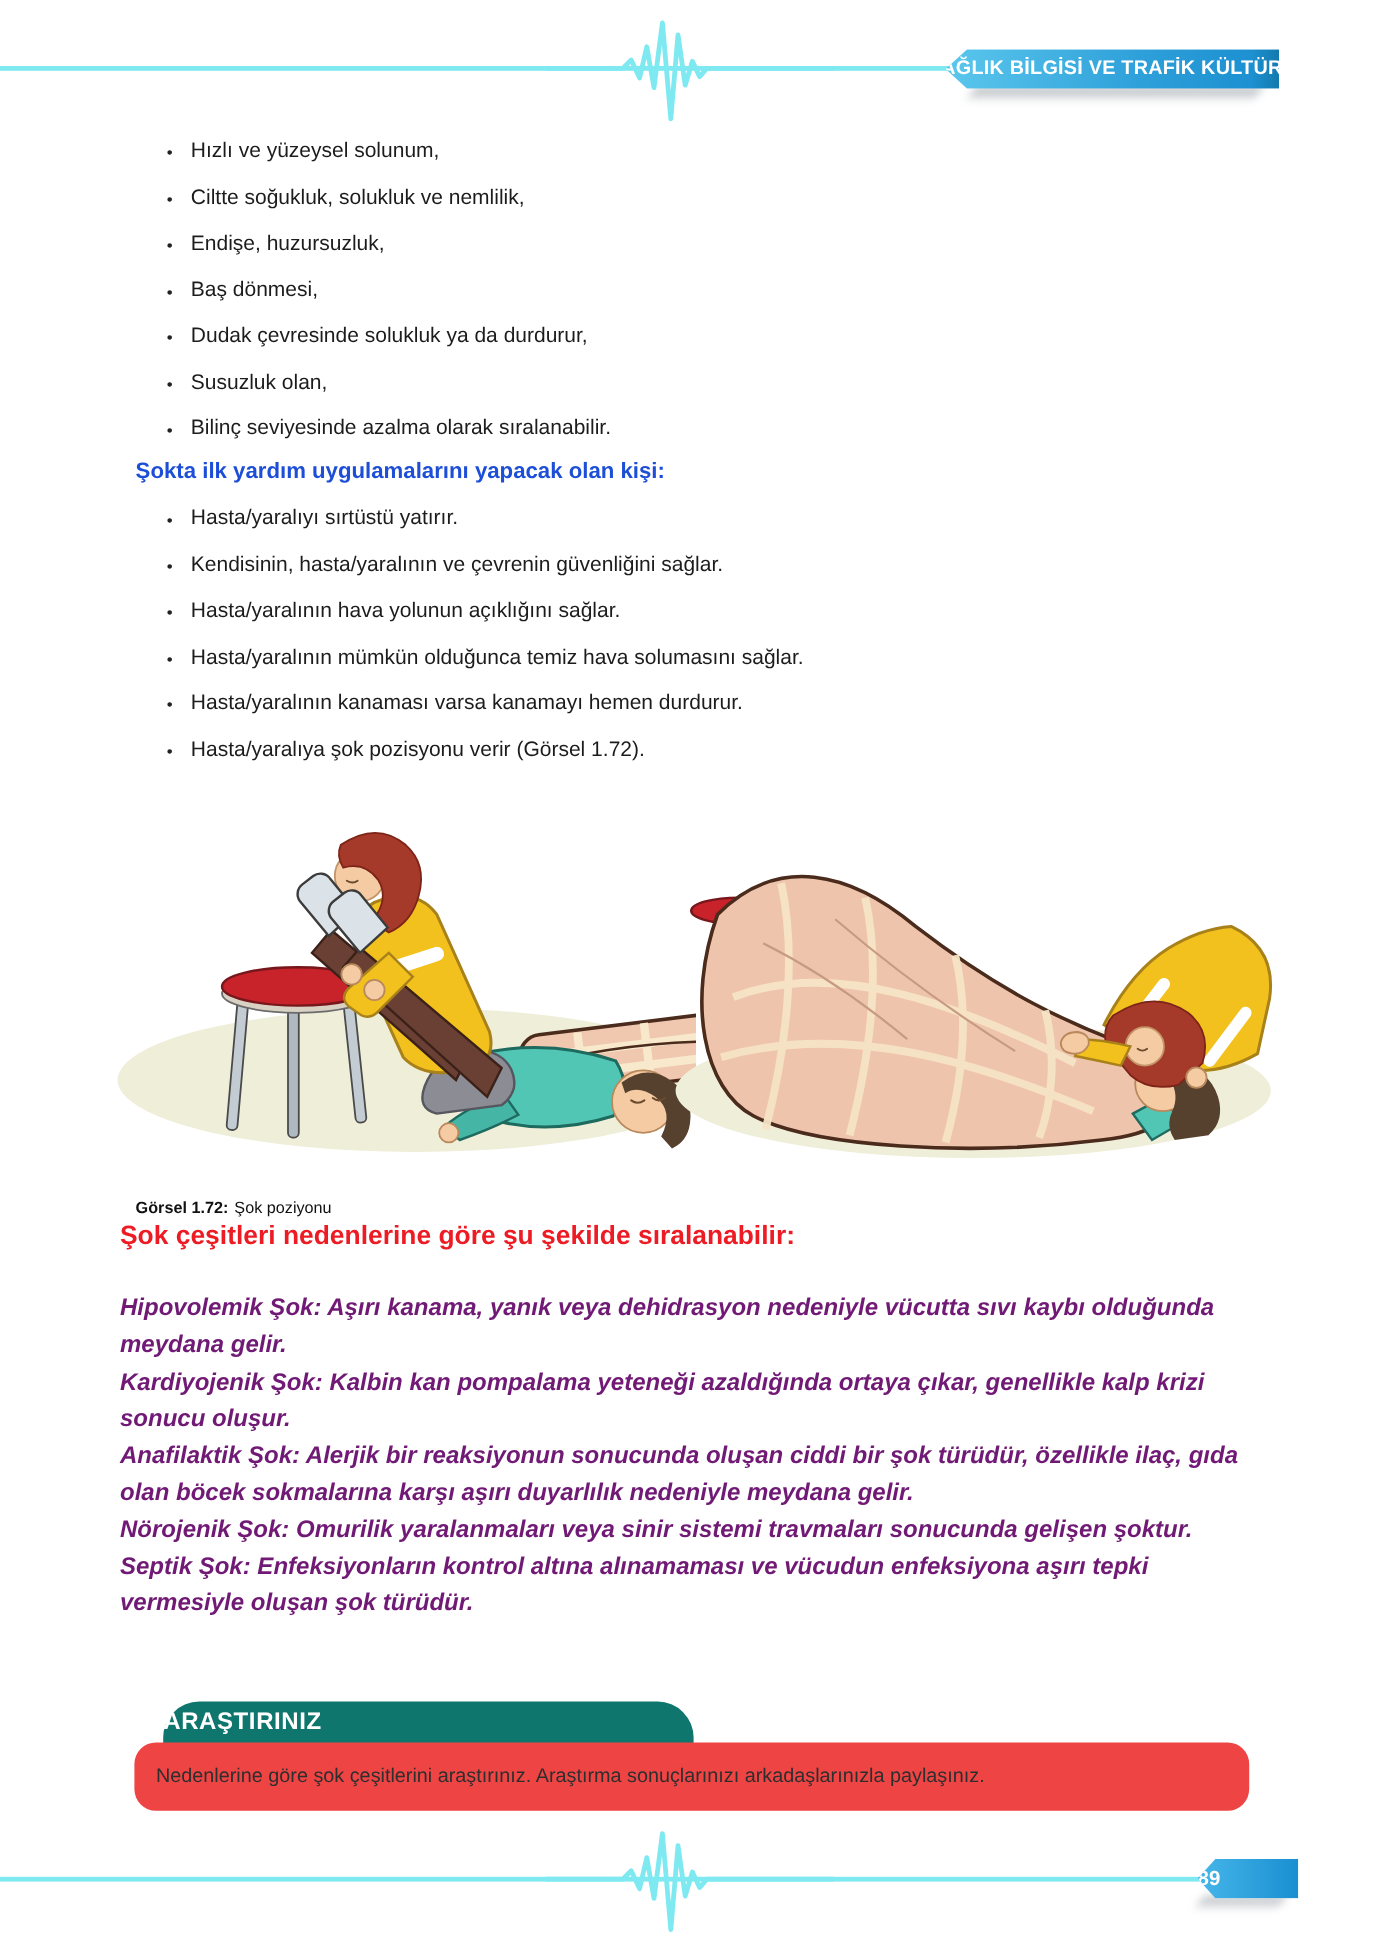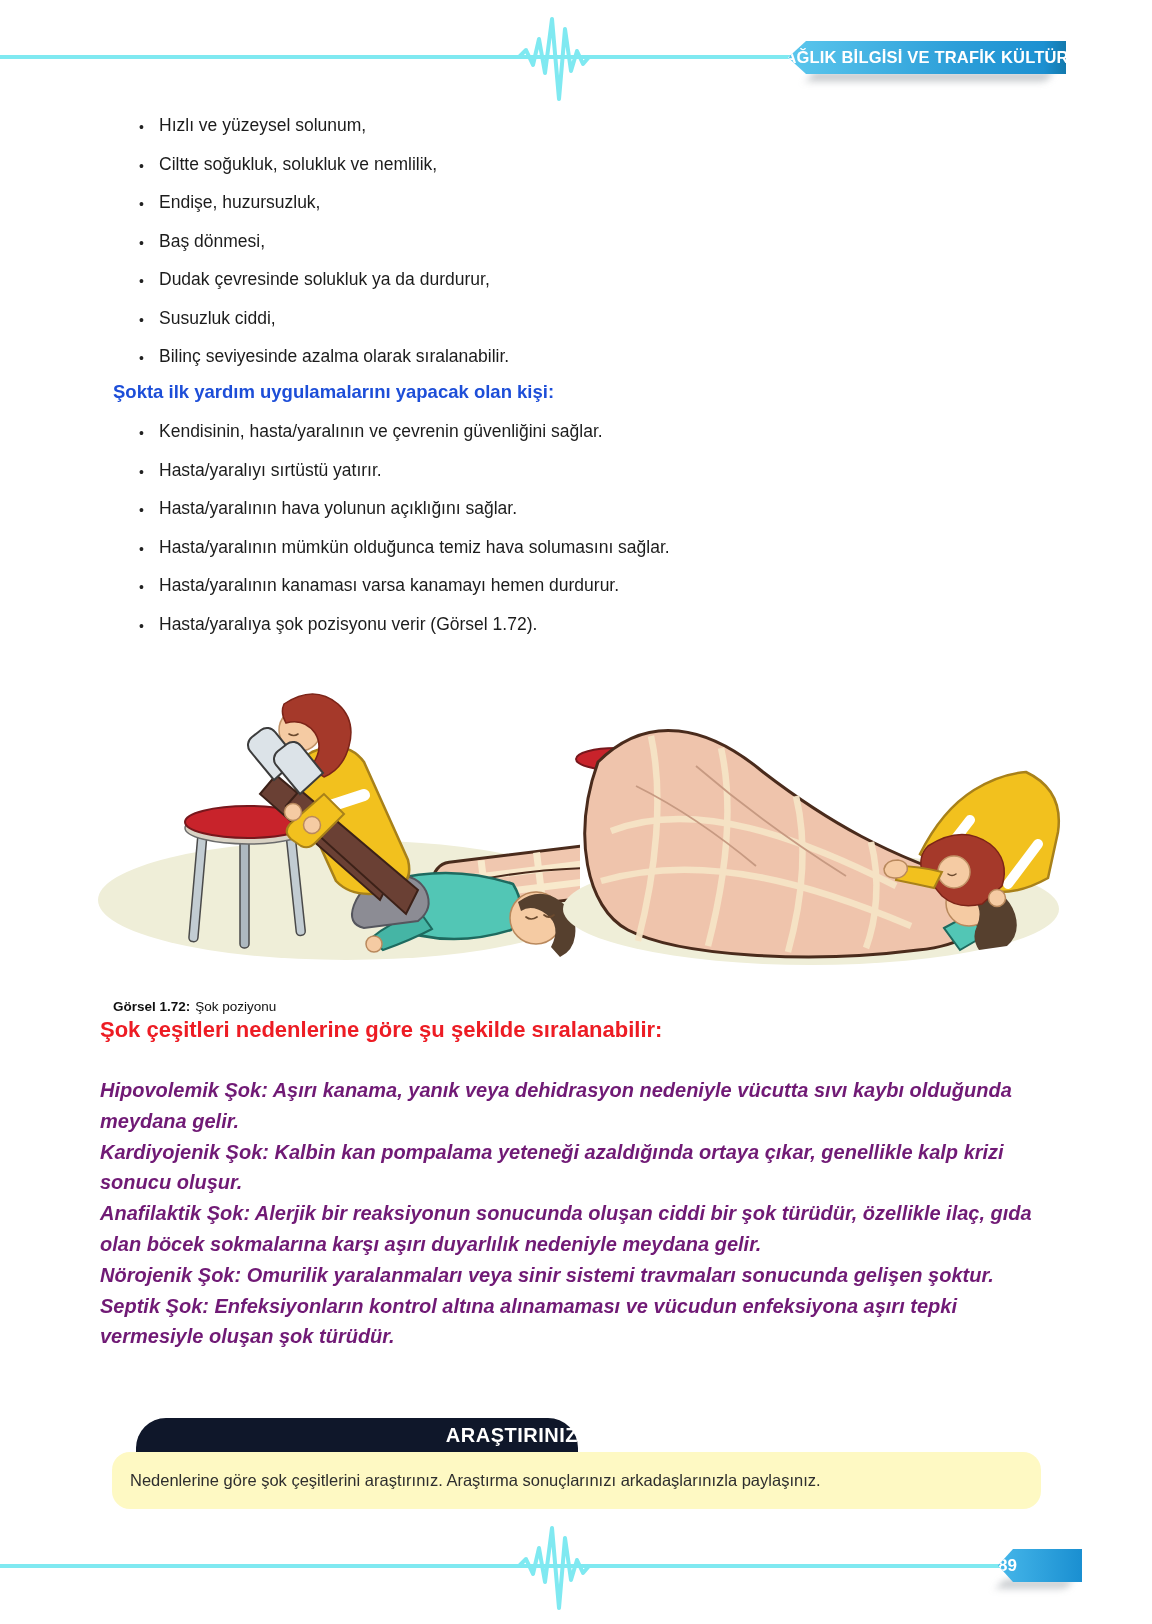--- a/index.html
+++ b/index.html
@@ -71,27 +71,27 @@
   }
   .shock-body {
     position:absolute; left:100px; top:1075px; width:950px;
     font-size:20px; font-weight:bold; line-height:30.8px; color:#701a75;font-style:italic;
   }
   .shock-body p { margin:0; }
 
   
   .research-tab {
     position:absolute; left:136px; top:1418px; width:442px; height:35px;
-    background:#0f172a; border-radius:30px 30px 0 0;
-    display:flex; align-items:center; justify-content:flex-end;
+    background:#0f766e; border-radius:30px 30px 0 0;
+    display:flex; align-items:center; justify-content:flex-start;
     color:#fff; font-weight:bold; font-size:20px; letter-spacing:.5px;
   }
   .research-box {
     position:absolute; left:112px; top:1452px; width:929px; height:57px;
-    background:#fef9c3; border-radius:18px;
+    background:#ef4444; border-radius:18px;
     display:flex; align-items:center; padding:0 18px;
     font-size:16.5px; color:#2e2e2e;
   }
 </style>
 </head>
 <body>
 
 <div class="rule header"></div>
 <svg class="ecg header" viewBox="0 0 240 88">
   <path d="M0,44 L64,44 L71,37 L78,52 L84,26 L90,60 L97,6 L104,86 L110,16 L116,58 L122,38 L128,51 L134,44 L240,44" fill="none" stroke="#7fe9f1" stroke-width="4" stroke-linejoin="round"></path>
@@ -100,28 +100,28 @@
 <div class="title-badge">
   <span>SAĞLIK BİLGİSİ VE TRAFİK KÜLTÜRÜ</span>
 </div>
 
 <ul class="bullets symptoms">
   <li>Hızlı ve yüzeysel solunum,</li>
   <li>Ciltte soğukluk, solukluk ve nemlilik,</li>
   <li>Endişe, huzursuzluk,</li>
   <li>Baş dönmesi,</li>
   <li>Dudak çevresinde solukluk ya da durdurur,</li>
-  <li>Susuzluk ciddi,</li>
+  <li>Susuzluk olan,</li>
   <li>Bilinç seviyesinde azalma olarak sıralanabilir.</li>
 </ul>
 
 <div class="section-heading">Şokta ilk yardım uygulamalarını yapacak olan kişi:</div>
 <ul class="bullets first-aid">
+  <li>Hasta/yaralıyı sırtüstü yatırır.</li>
   <li>Kendisinin, hasta/yaralının ve çevrenin güvenliğini sağlar.</li>
-  <li>Hasta/yaralıyı sırtüstü yatırır.</li>
   <li>Hasta/yaralının hava yolunun açıklığını sağlar.</li>
   <li>Hasta/yaralının mümkün olduğunca temiz hava solumasını sağlar.</li>
   <li>Hasta/yaralının kanaması varsa kanamayı hemen durdurur.</li>
   <li>Hasta/yaralıya şok pozisyonu verir (Görsel 1.72).</li>
 </ul>
 
 <svg class="figure-left" width="492" height="330" viewBox="0 0 492 330">
 
   <ellipse cx="258" cy="258" rx="248" ry="60" fill="#efeed8"></ellipse>
 

